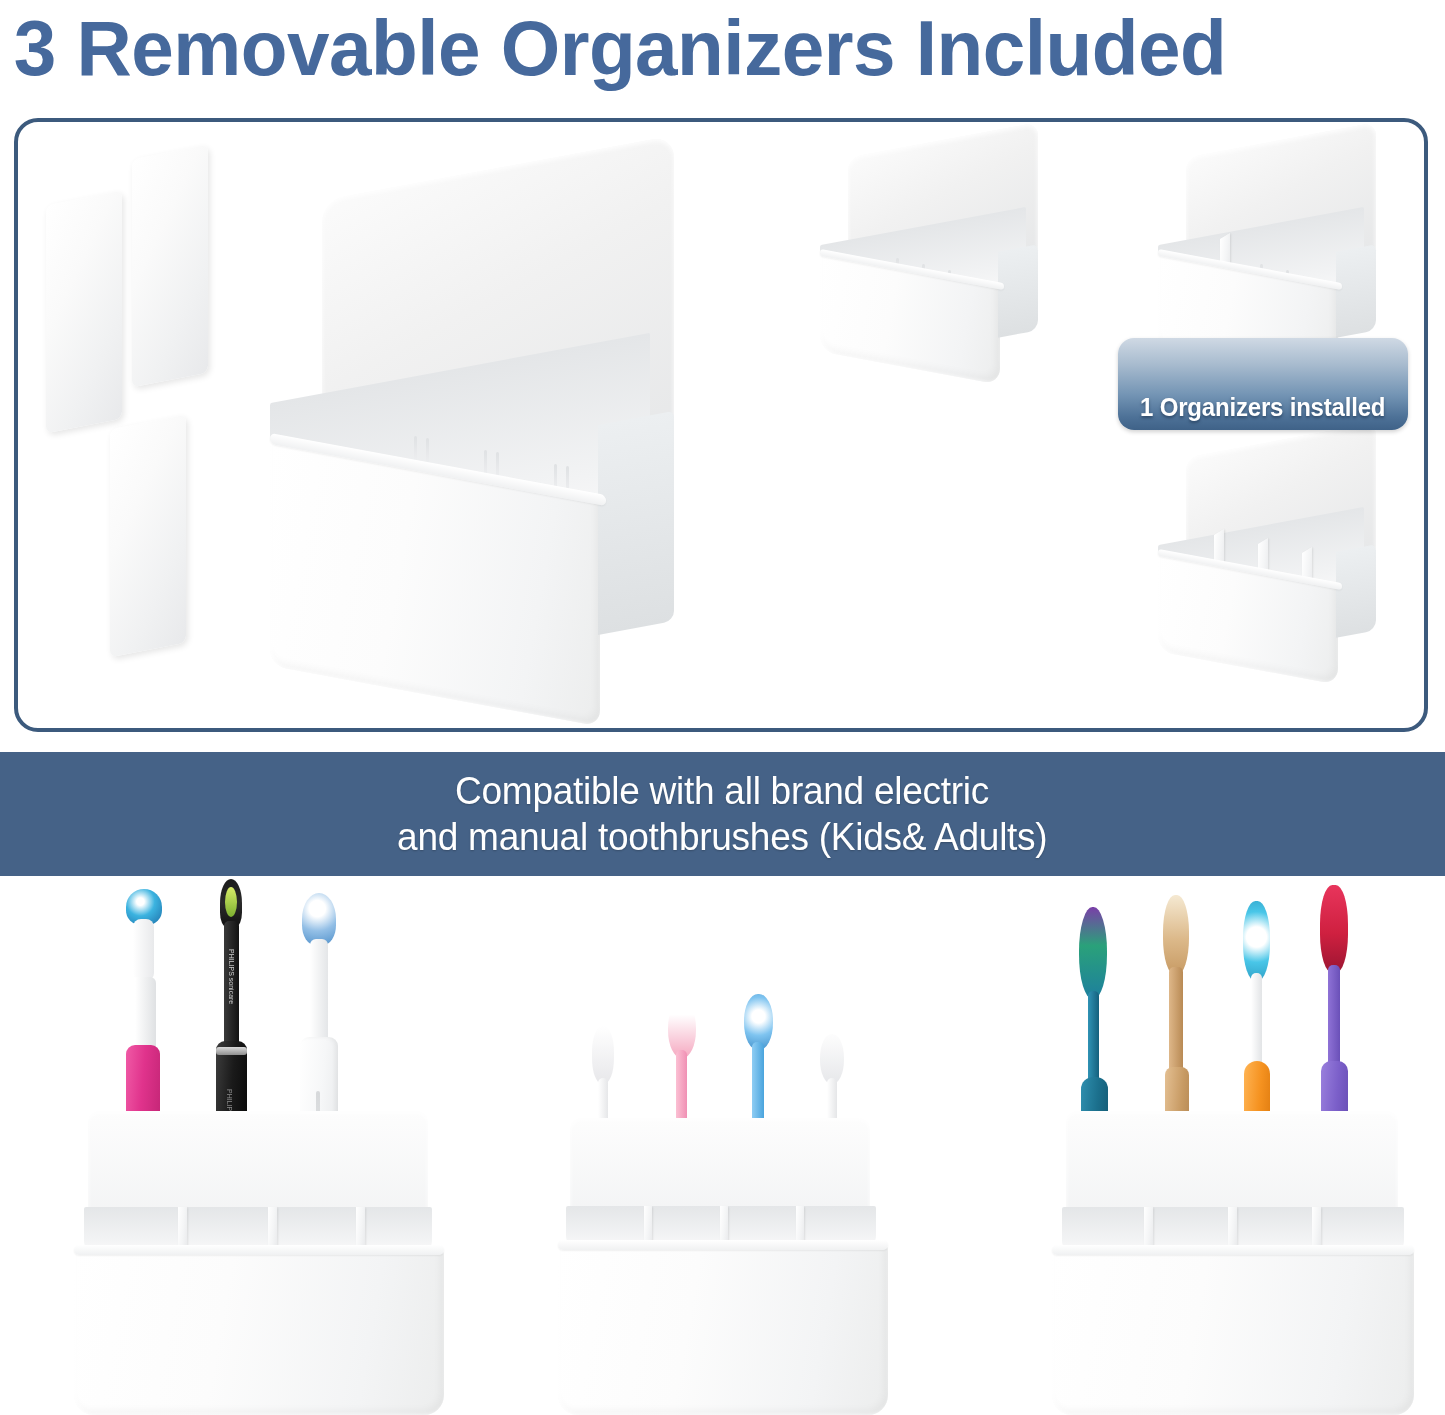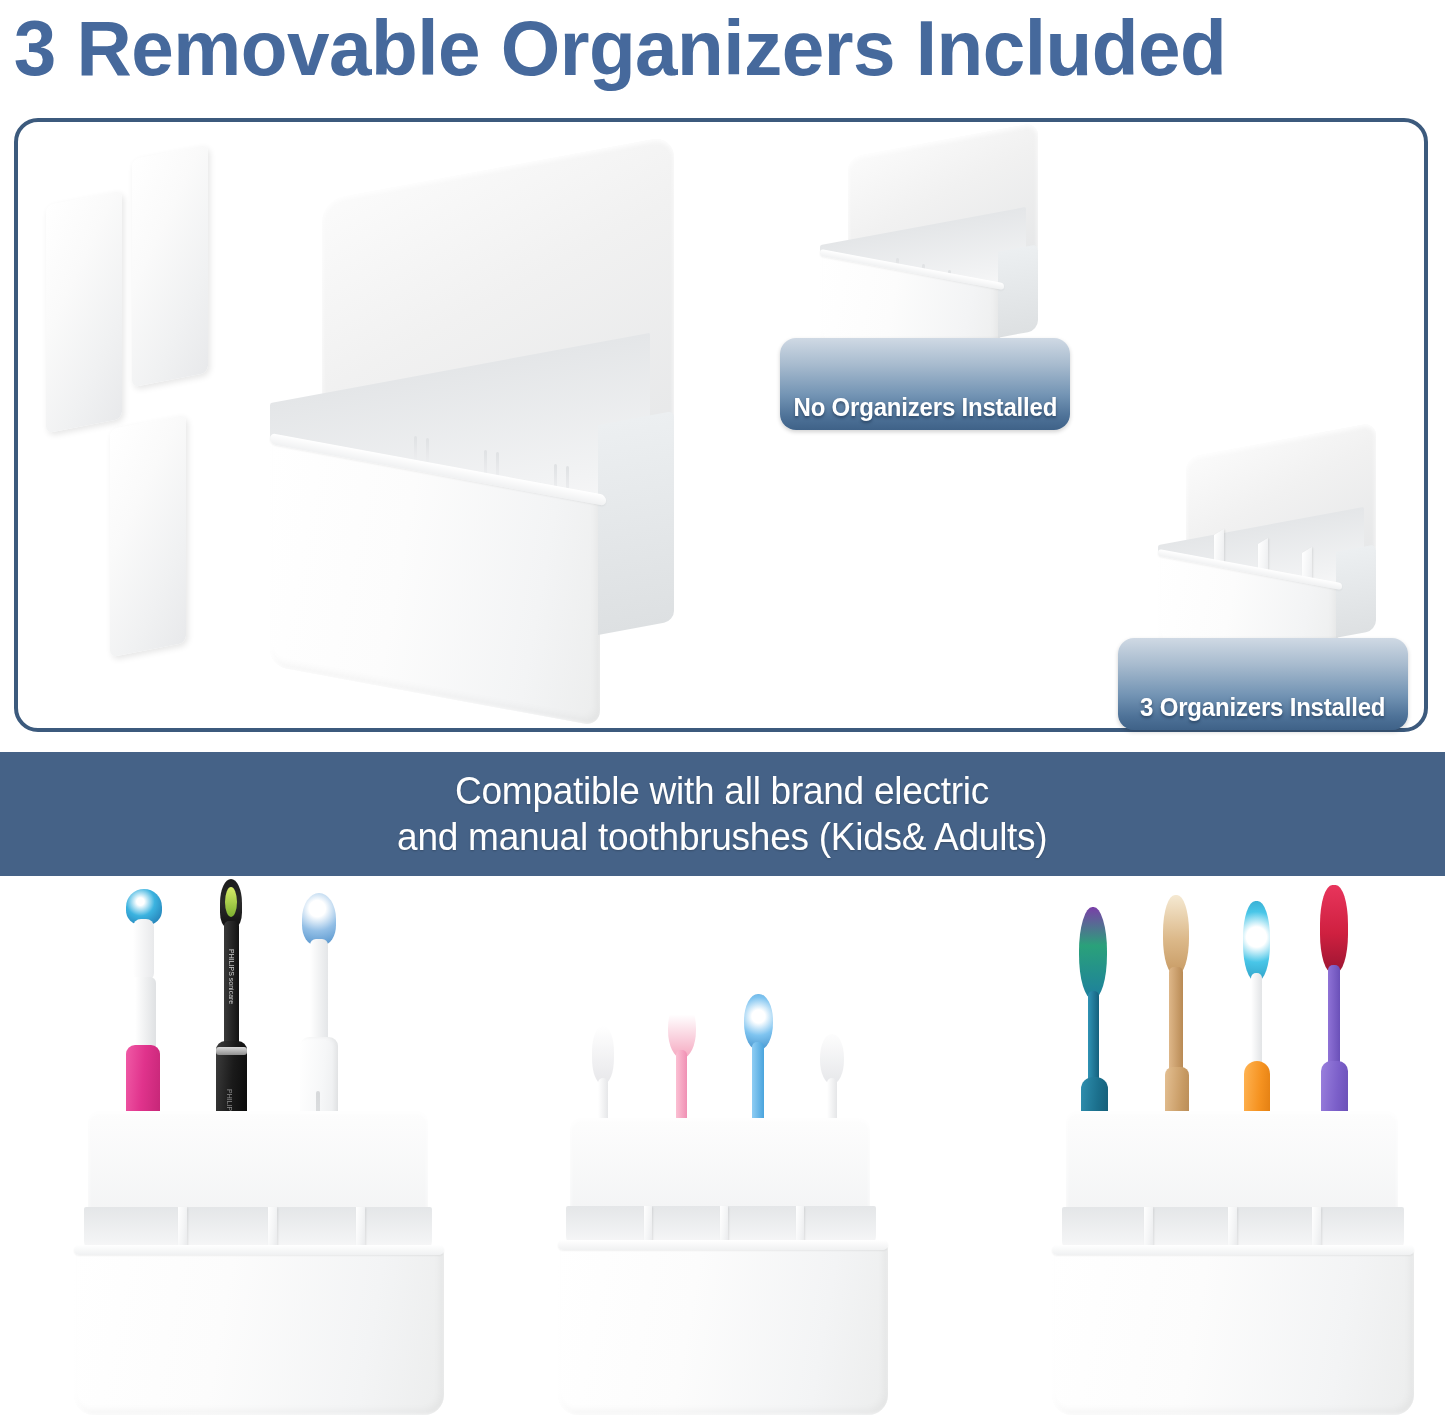--- a/index.html
+++ b/index.html
@@ -201,41 +201,50 @@
     <div class="holder" style="left:38px; top:0; width:240px; height:230px;">
       <div class="back-wall" style="left:40px; top:0; width:190px; height:126px; transform:skewY(-10.5deg); border-radius:13px 13px 0 0;"></div>
       <div class="inner-floor" style="left:12px; top:86px; width:206px; height:84px; transform:skewY(-10.5deg);"></div>
       <div class="slot-rail" style="left:88px; top:118px; height:17px;"></div>
       <div class="slot-rail" style="left:114px; top:124px; height:17px;"></div>
       <div class="slot-rail" style="left:140px; top:130px; height:17px;"></div>
       <div class="front-face" style="left:12px; top:128px; width:180px; height:100px; transform:skewY(10.5deg);"></div>
       <div class="side-face" style="left:190px; top:108px; width:40px; height:86px; transform:skewY(-10.5deg);"></div>
       <div class="rim" style="left:12px; top:126px; width:184px; height:7px; transform:skewY(10.5deg);"></div>
     </div>
+  </div>
+
+  <div class="variant" style="left:1090px; top:18px;">
+    <div class="holder" style="left:38px; top:0; width:240px; height:230px;">
+      <div class="back-wall" style="left:40px; top:0; width:190px; height:126px; transform:skewY(-10.5deg); border-radius:13px 13px 0 0;"></div>
+      <div class="inner-floor" style="left:12px; top:86px; width:206px; height:84px; transform:skewY(-10.5deg);"></div>
+      <div class="divider" style="left:74px; top:96px; width:10px; height:52px; transform:skewY(-32deg);"></div>
+      <div class="slot-rail" style="left:114px; top:124px; height:17px;"></div>
+      <div class="slot-rail" style="left:140px; top:130px; height:17px;"></div>
+      <div class="front-face" style="left:12px; top:128px; width:180px; height:100px; transform:skewY(10.5deg);"></div>
+      <div class="side-face" style="left:190px; top:108px; width:40px; height:86px; transform:skewY(-10.5deg);"></div>
+      <div class="rim" style="left:12px; top:126px; width:184px; height:7px; transform:skewY(10.5deg);"></div>
+    </div>
     <div class="badge">
-      <span>No Organizers Installed</span>
+      <span>1 Organizers installed</span>
     </div>
   </div>
-
 
 
   <div class="variant" style="left:1090px; top:318px;">
     <div class="holder" style="left:38px; top:0; width:240px; height:230px;">
       <div class="back-wall" style="left:40px; top:0; width:190px; height:126px; transform:skewY(-10.5deg); border-radius:13px 13px 0 0;"></div>
       <div class="inner-floor" style="left:12px; top:86px; width:206px; height:84px; transform:skewY(-10.5deg);"></div>
       <div class="divider" style="left:68px; top:92px; width:10px; height:54px; transform:skewY(-32deg);"></div>
       <div class="divider" style="left:112px; top:101px; width:10px; height:54px; transform:skewY(-32deg);"></div>
       <div class="divider" style="left:156px; top:110px; width:10px; height:54px; transform:skewY(-32deg);"></div>
       <div class="front-face" style="left:12px; top:128px; width:180px; height:100px; transform:skewY(10.5deg);"></div>
       <div class="side-face" style="left:190px; top:108px; width:40px; height:86px; transform:skewY(-10.5deg);"></div>
       <div class="rim" style="left:12px; top:126px; width:184px; height:7px; transform:skewY(10.5deg);"></div>
     </div>
-    <div class="badge">
-      <span>3 Organizers Installed</span>
-    </div>
   </div>
 </div>
 
 <div class="banner">
   <div class="line">Compatible with all brand electric</div>
   <div class="line">and manual toothbrushes (Kids&amp; Adults)</div>
 </div>
 
 <div class="scene" style="left:60px; top:885px; width:400px; height:530px;">
 

